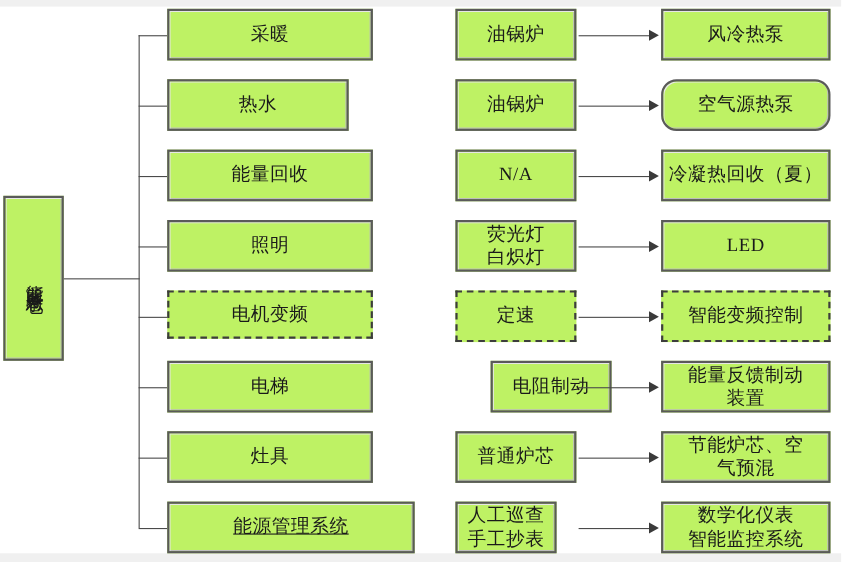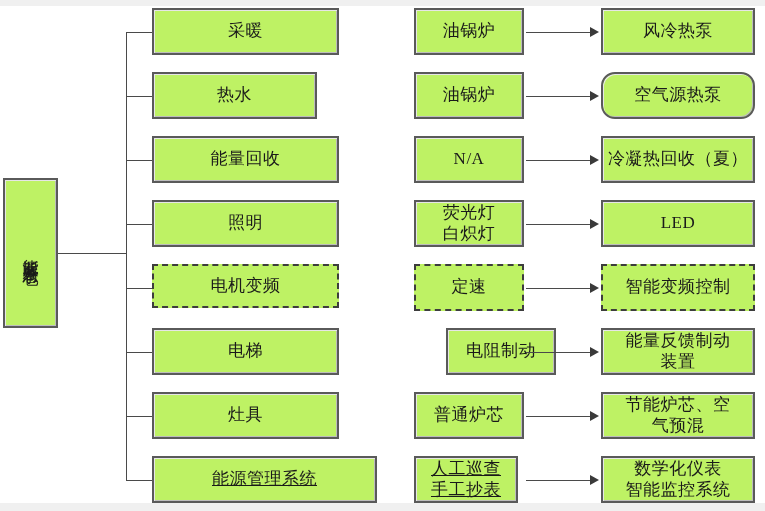--- a/index.html
+++ b/index.html
@@ -179,21 +179,21 @@
       <div class="line h" style="left: 526px; top: 415.5px; width: 64px;"></div>
       <div class="arrow" style="left: 590px; top: 410.5px;"></div>
       <div class="node" style="left: 601px; top: 392px; width: 154px; height: 47px;">
         <span class="label">节能炉芯、空
 气预混</span>
       </div>
       <div class="line h" style="left: 126px; top: 479.5px; width: 26px;"></div>
       <div class="node" style="left: 152px; top: 456px; width: 225px; height: 47px; text-decoration: underline;">
         <span class="label">能源管理系统</span>
       </div>
-      <div class="node" style="left: 414px; top: 456px; width: 104px; height: 47px; text-decoration: underline;">
+      <div class="node" style="left: 414px; top: 456px; width: 92px; height: 47px;">
         <span class="label">人工巡查
 手工抄表</span>
       </div>
       <div class="line h" style="left: 526px; top: 479.5px; width: 64px;"></div>
       <div class="arrow" style="left: 590px; top: 474.5px;"></div>
       <div class="node" style="left: 601px; top: 456px; width: 154px; height: 47px;">
         <span class="label">数学化仪表
 智能监控系统</span>
       </div>
     </div>

